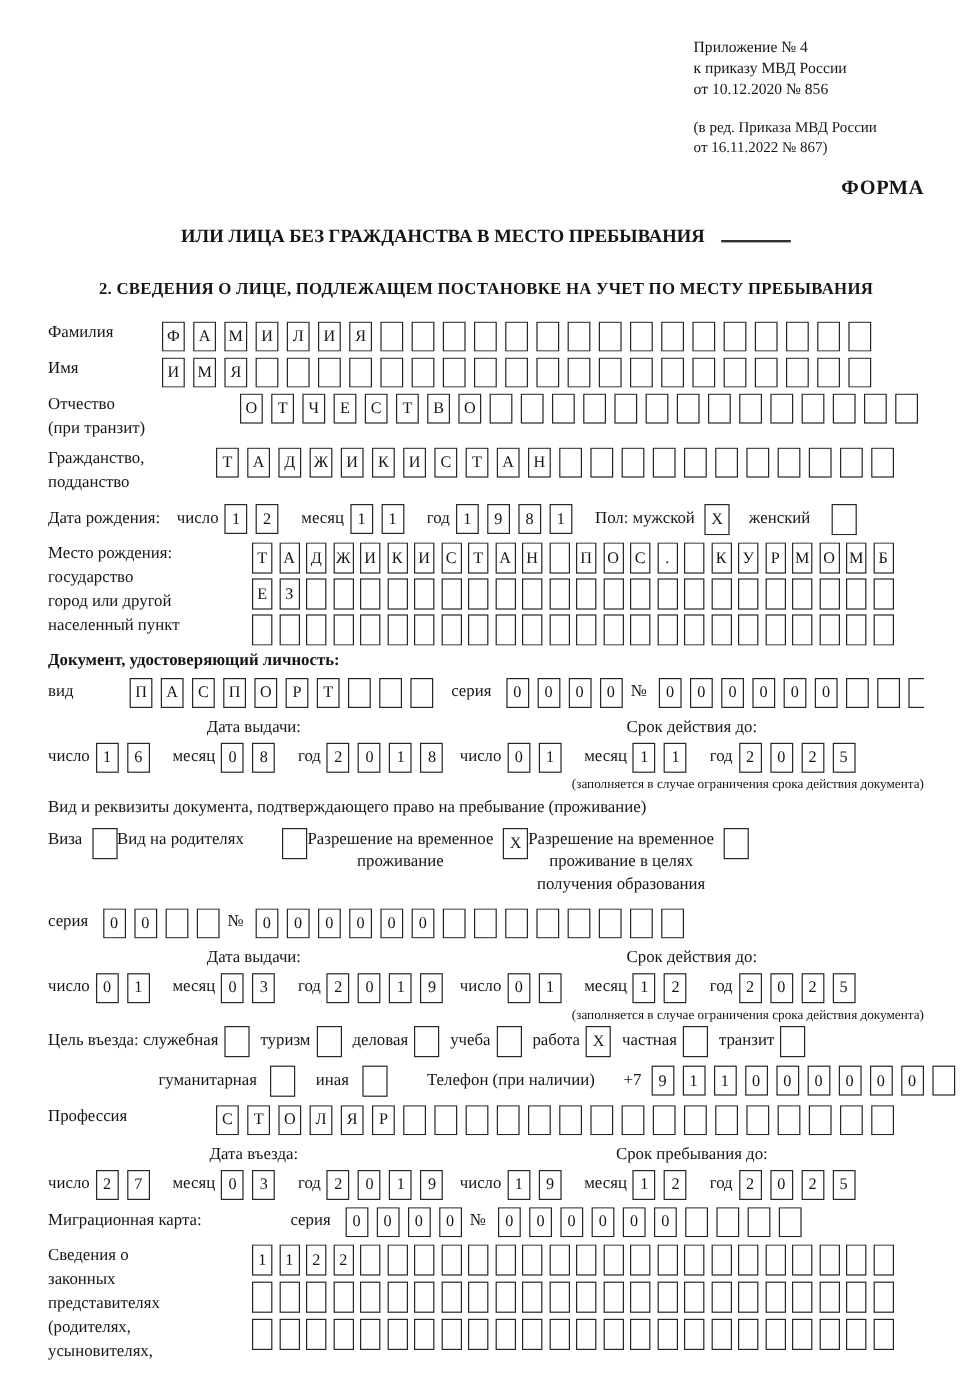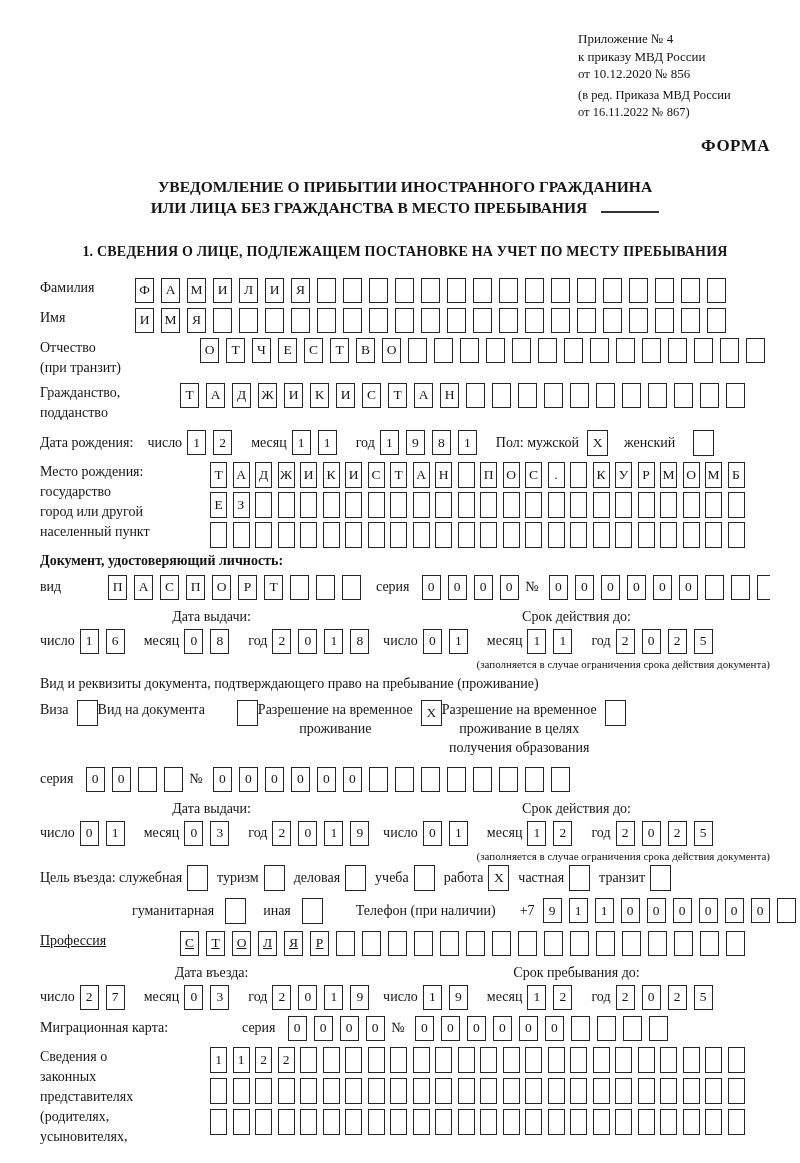--- a/index.html
+++ b/index.html
@@ -3,21 +3,21 @@
 <meta charset="utf-8">
 <style>
   html,body{margin:0;padding:0;background:#ffffff;}
   body{width:800px;height:1163px;overflow:hidden;color:#151515;
        font-family:"Liberation Serif","DejaVu Serif",serif;font-size:14px;}
   *{box-sizing:border-box;}
   .page{width:800px;height:1163px;padding:30px 30px 0 40px;position:relative;}
 
   
   .hdr-block{margin-left:auto;width:192px;line-height:17.5px;font-size:13px;}
-  .hdr-edition{margin-top:4px;font-size:12.5px;}
+  .hdr-edition{margin-top:15px;font-size:12.5px;}
   .forma{font-weight:bold;text-align:right;margin-top:14px;font-size:17px;letter-spacing:.5px;}
 
   
   .title{font-weight:bold;text-align:center;font-size:15.5px;line-height:21px;margin-top:20px;}
   .title-blank{display:inline-block;width:58px;border-bottom:2px solid #333;height:12px;margin-left:14px;}
   .sec-head{font-weight:bold;text-align:center;font-size:14px;margin-top:26px;margin-bottom:18px;letter-spacing:.2px;}
 
   
   .frow{display:flex;align-items:flex-start;margin-bottom:5px;white-space:nowrap;overflow:hidden;}
   .frow .lab{line-height:20px;flex:none;}
@@ -69,25 +69,24 @@
     <div>к приказу МВД России</div>
     <div>от 10.12.2020 № 856</div>
     <div class="hdr-edition">
       <div>(в ред. Приказа МВД России</div>
       <div>от 16.11.2022 № 867)</div>
     </div>
   </div>
   <div class="forma">ФОРМА</div>
 
   <div class="title">
-    <div>УВЕДОМЛЕНИЕ О ПРИБЫТИИ ИНОСТРАННОГО ГРАЖДАНИНА</div>
     <div><span>ИЛИ ЛИЦА БЕЗ ГРАЖДАНСТВА В МЕСТО ПРЕБЫВАНИЯ</span><span class="title-blank"></span></div>
   </div>
 
-  <div class="sec-head">1. СВЕДЕНИЯ О ЛИЦЕ, ПОДЛЕЖАЩЕМ ПОСТАНОВКЕ НА УЧЕТ ПО МЕСТУ ПРЕБЫВАНИЯ</div>
+  <div class="sec-head">2. СВЕДЕНИЯ О ЛИЦЕ, ПОДЛЕЖАЩЕМ ПОСТАНОВКЕ НА УЧЕТ ПО МЕСТУ ПРЕБЫВАНИЯ</div>
 
   <div class="frow">
     <span class="lab lbl-95">Фамилия</span>
     <span class="cells">
         <span class="cell">Ф</span>
         <span class="cell">А</span>
         <span class="cell">М</span>
         <span class="cell">И</span>
         <span class="cell">Л</span>
         <span class="cell">И</span>
@@ -408,21 +407,21 @@
   <div class="plain-line">Вид и реквизиты документа, подтверждающего право на пребывание (проживание)</div>
 
   <div class="res-row">
     <span class="res-item">
       <span class="txt">Виза</span>
       <span class="cells cb">
           <span class="cell"></span>
         </span>
     </span>
     <span class="res-item">
-      <span class="txt">Вид на документа</span>
+      <span class="txt">Вид на родителях</span>
       <span class="cells cb" style="margin-left:24px;">
           <span class="cell"></span>
         </span>
     </span>
     <span class="res-item">
       <span class="res-multi">
         <span>Разрешение на временное</span>
         <span>проживание</span>
       </span>
       <span class="cells cb">
@@ -583,21 +582,21 @@
         <span class="cell">0</span>
         <span class="cell">0</span>
         <span class="cell">0</span>
         <span class="cell">0</span>
         <span class="cell">0</span>
         <span class="cell">0</span>
         <span class="cell"></span>
       </span>
   </div>
 
-  <div class="frow" style="margin-top:4px;text-decoration:underline;">
+  <div class="frow" style="margin-top:4px;">
     <span class="lab lbl-140">Профессия</span>
     <span class="cells">
         <span class="cell">С</span>
         <span class="cell">Т</span>
         <span class="cell">О</span>
         <span class="cell">Л</span>
         <span class="cell">Я</span>
         <span class="cell">Р</span>
         <span class="cell"></span>
         <span class="cell"></span>

